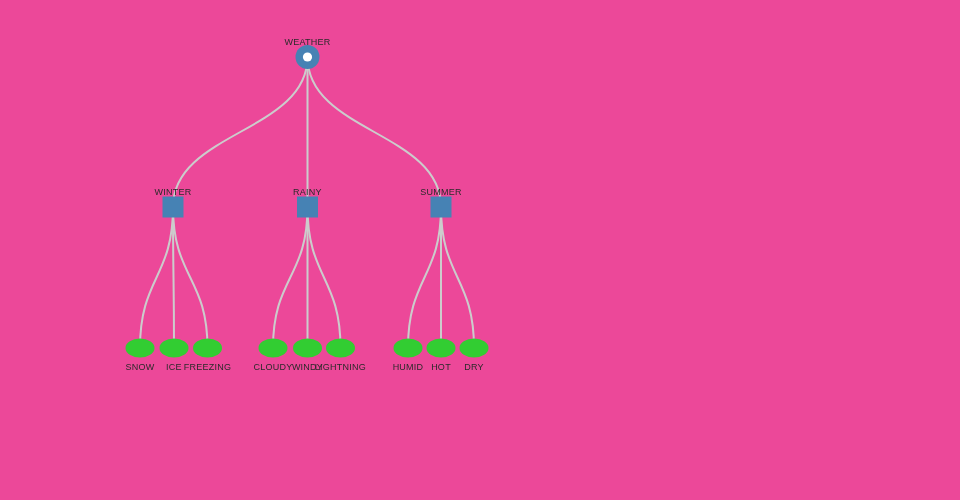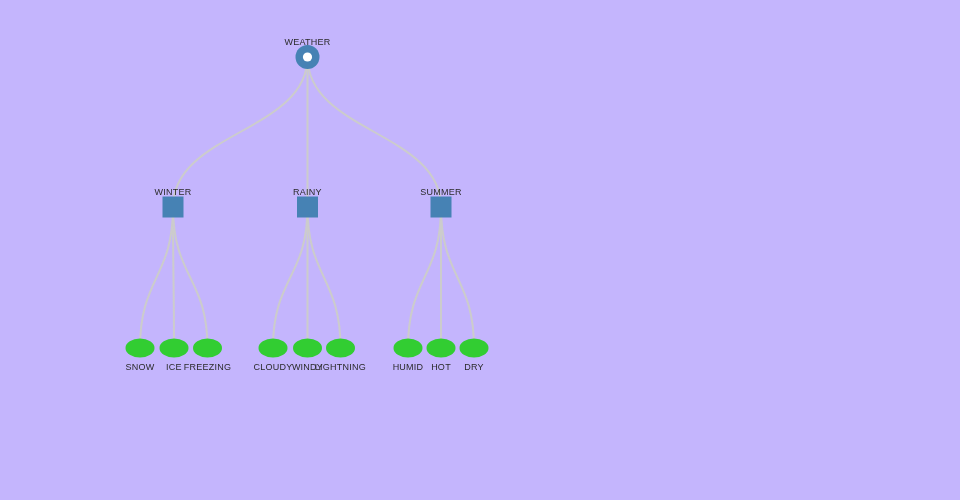--- a/index.html
+++ b/index.html
@@ -5,21 +5,21 @@
   html, body {
     margin: 0;
     padding: 0;
     background: #ffffff;
     font-family: "Liberation Sans", sans-serif;
   }
   .canvas {
     position: relative;
     width: 960px;
     height: 500px;
-    background: #c4b5fd;
+    background: #ec4899;
     overflow: hidden;
   }
   svg text {
     font-family: "Liberation Sans", sans-serif;
     font-size: 9px;
     letter-spacing: 0.25px;
     fill: #2a2a2a;
   }
   svg path.link {
     fill: none;

